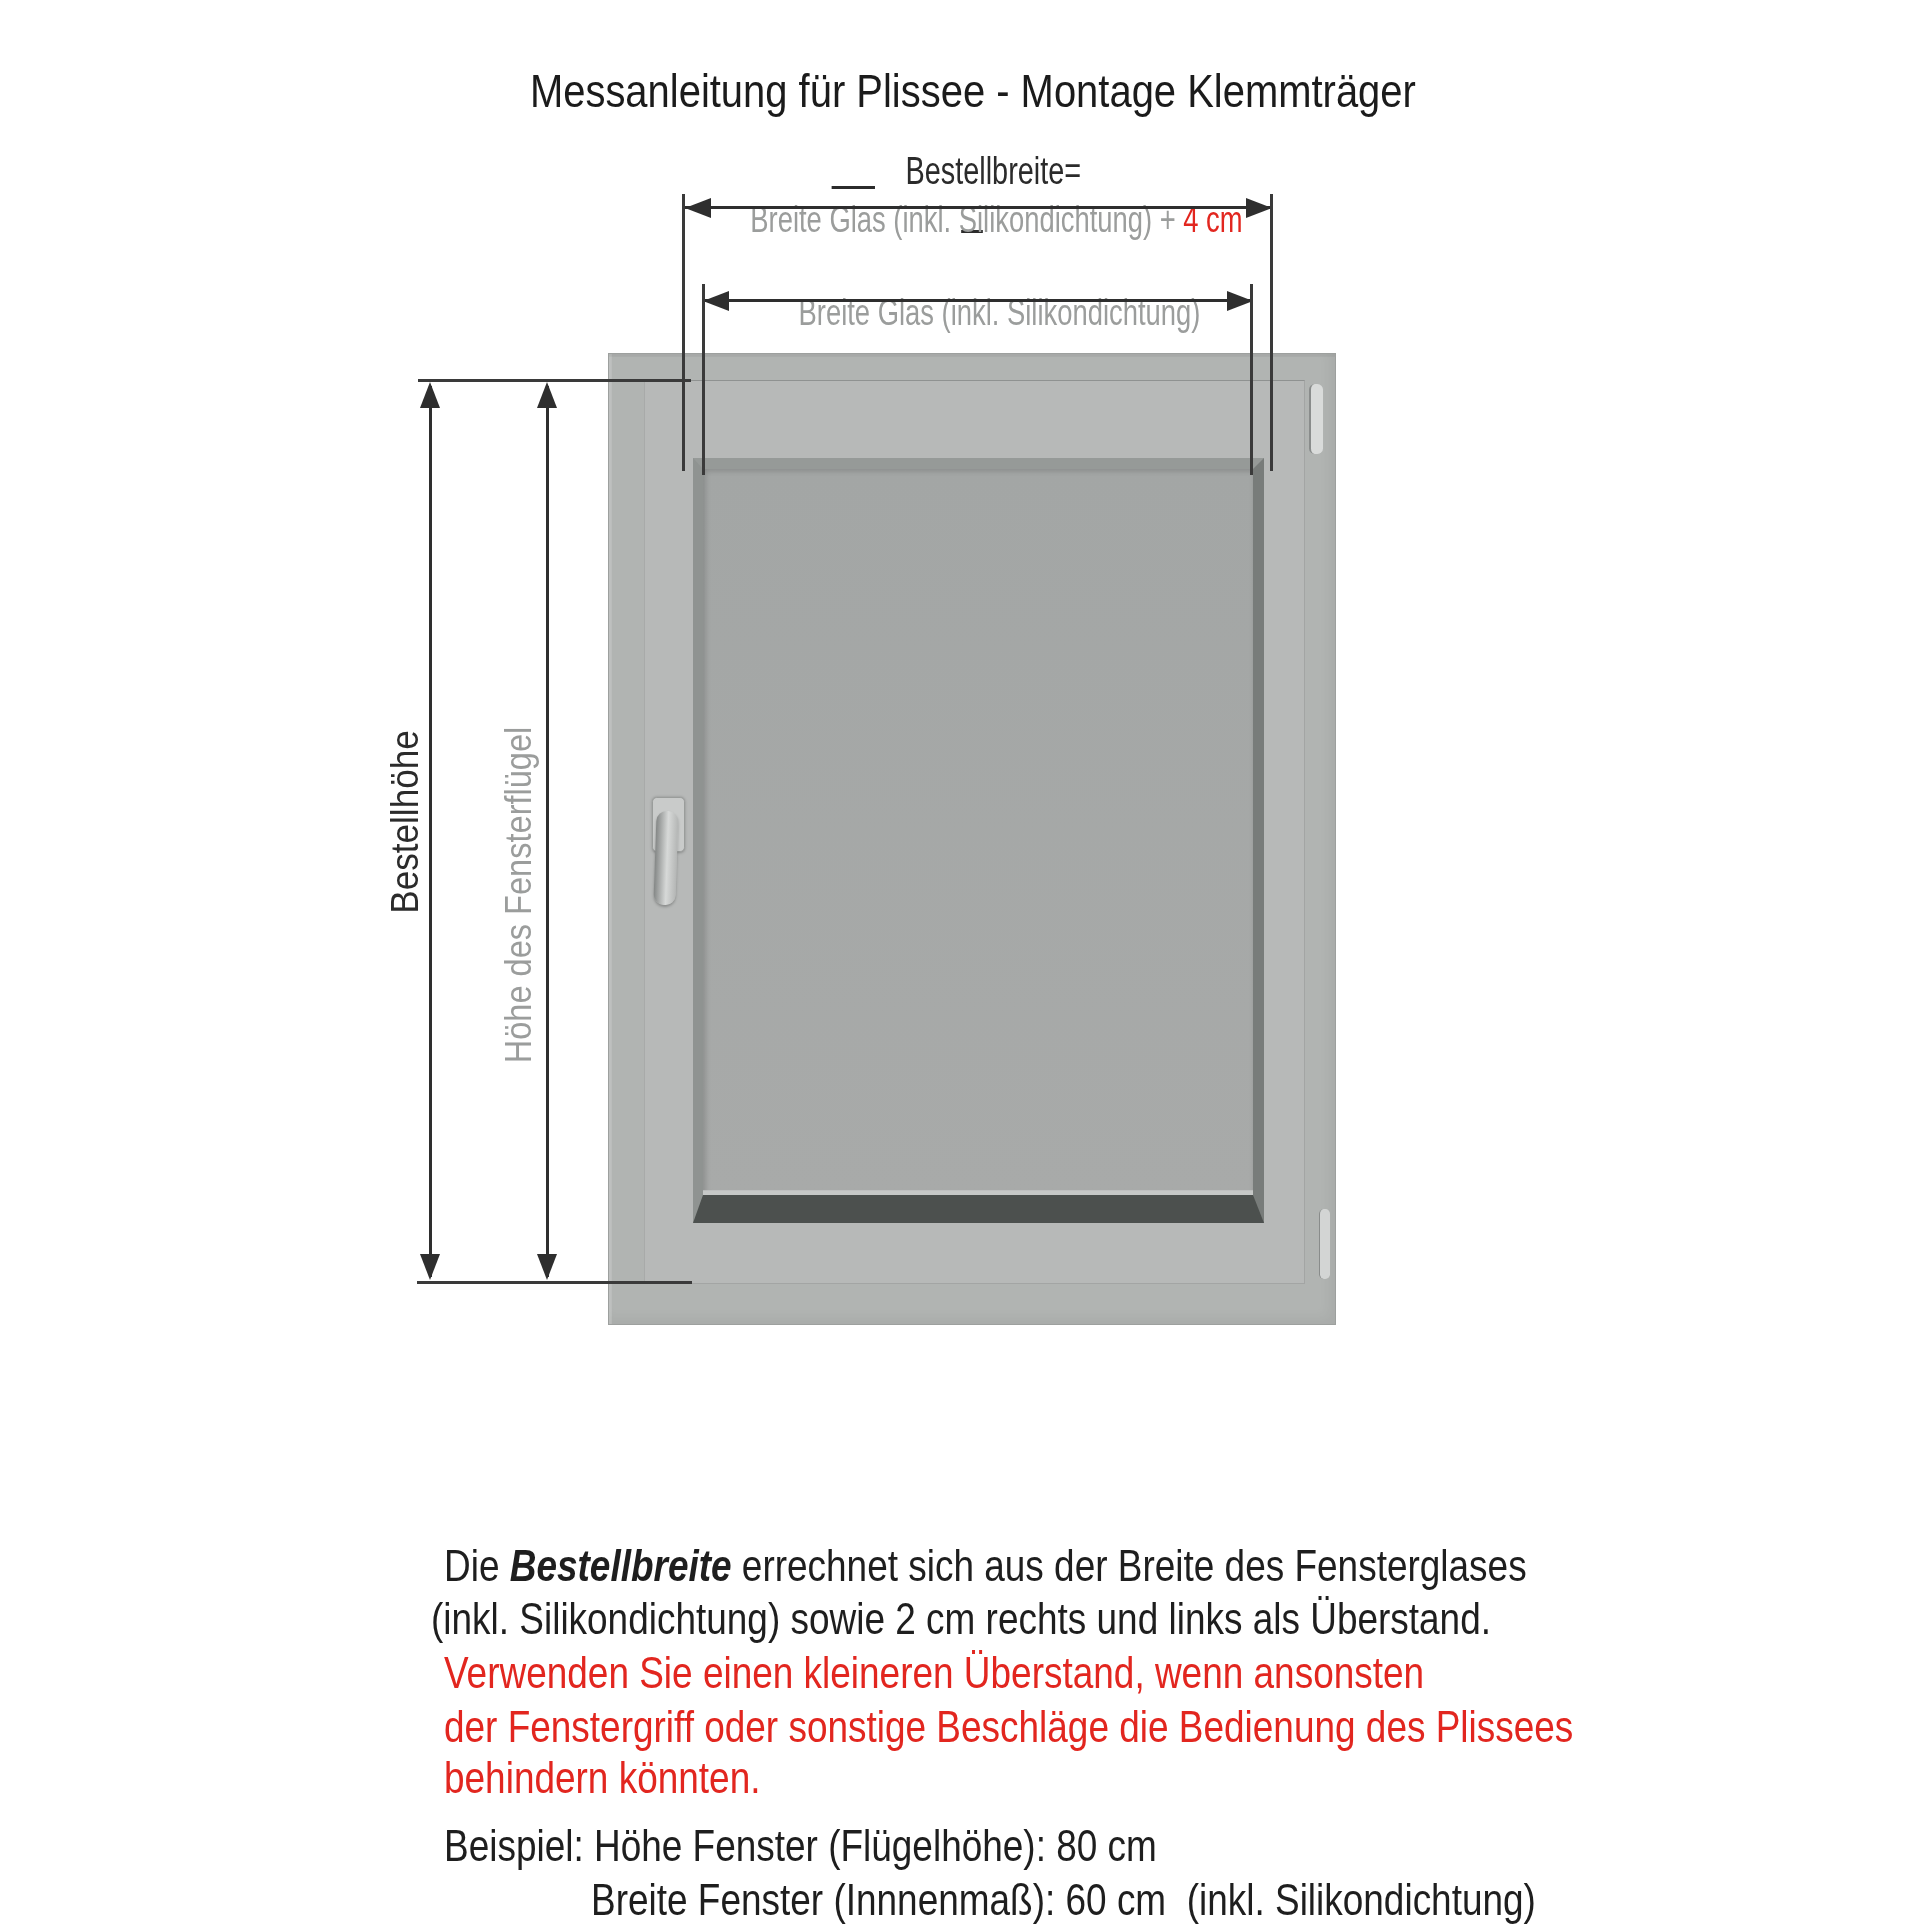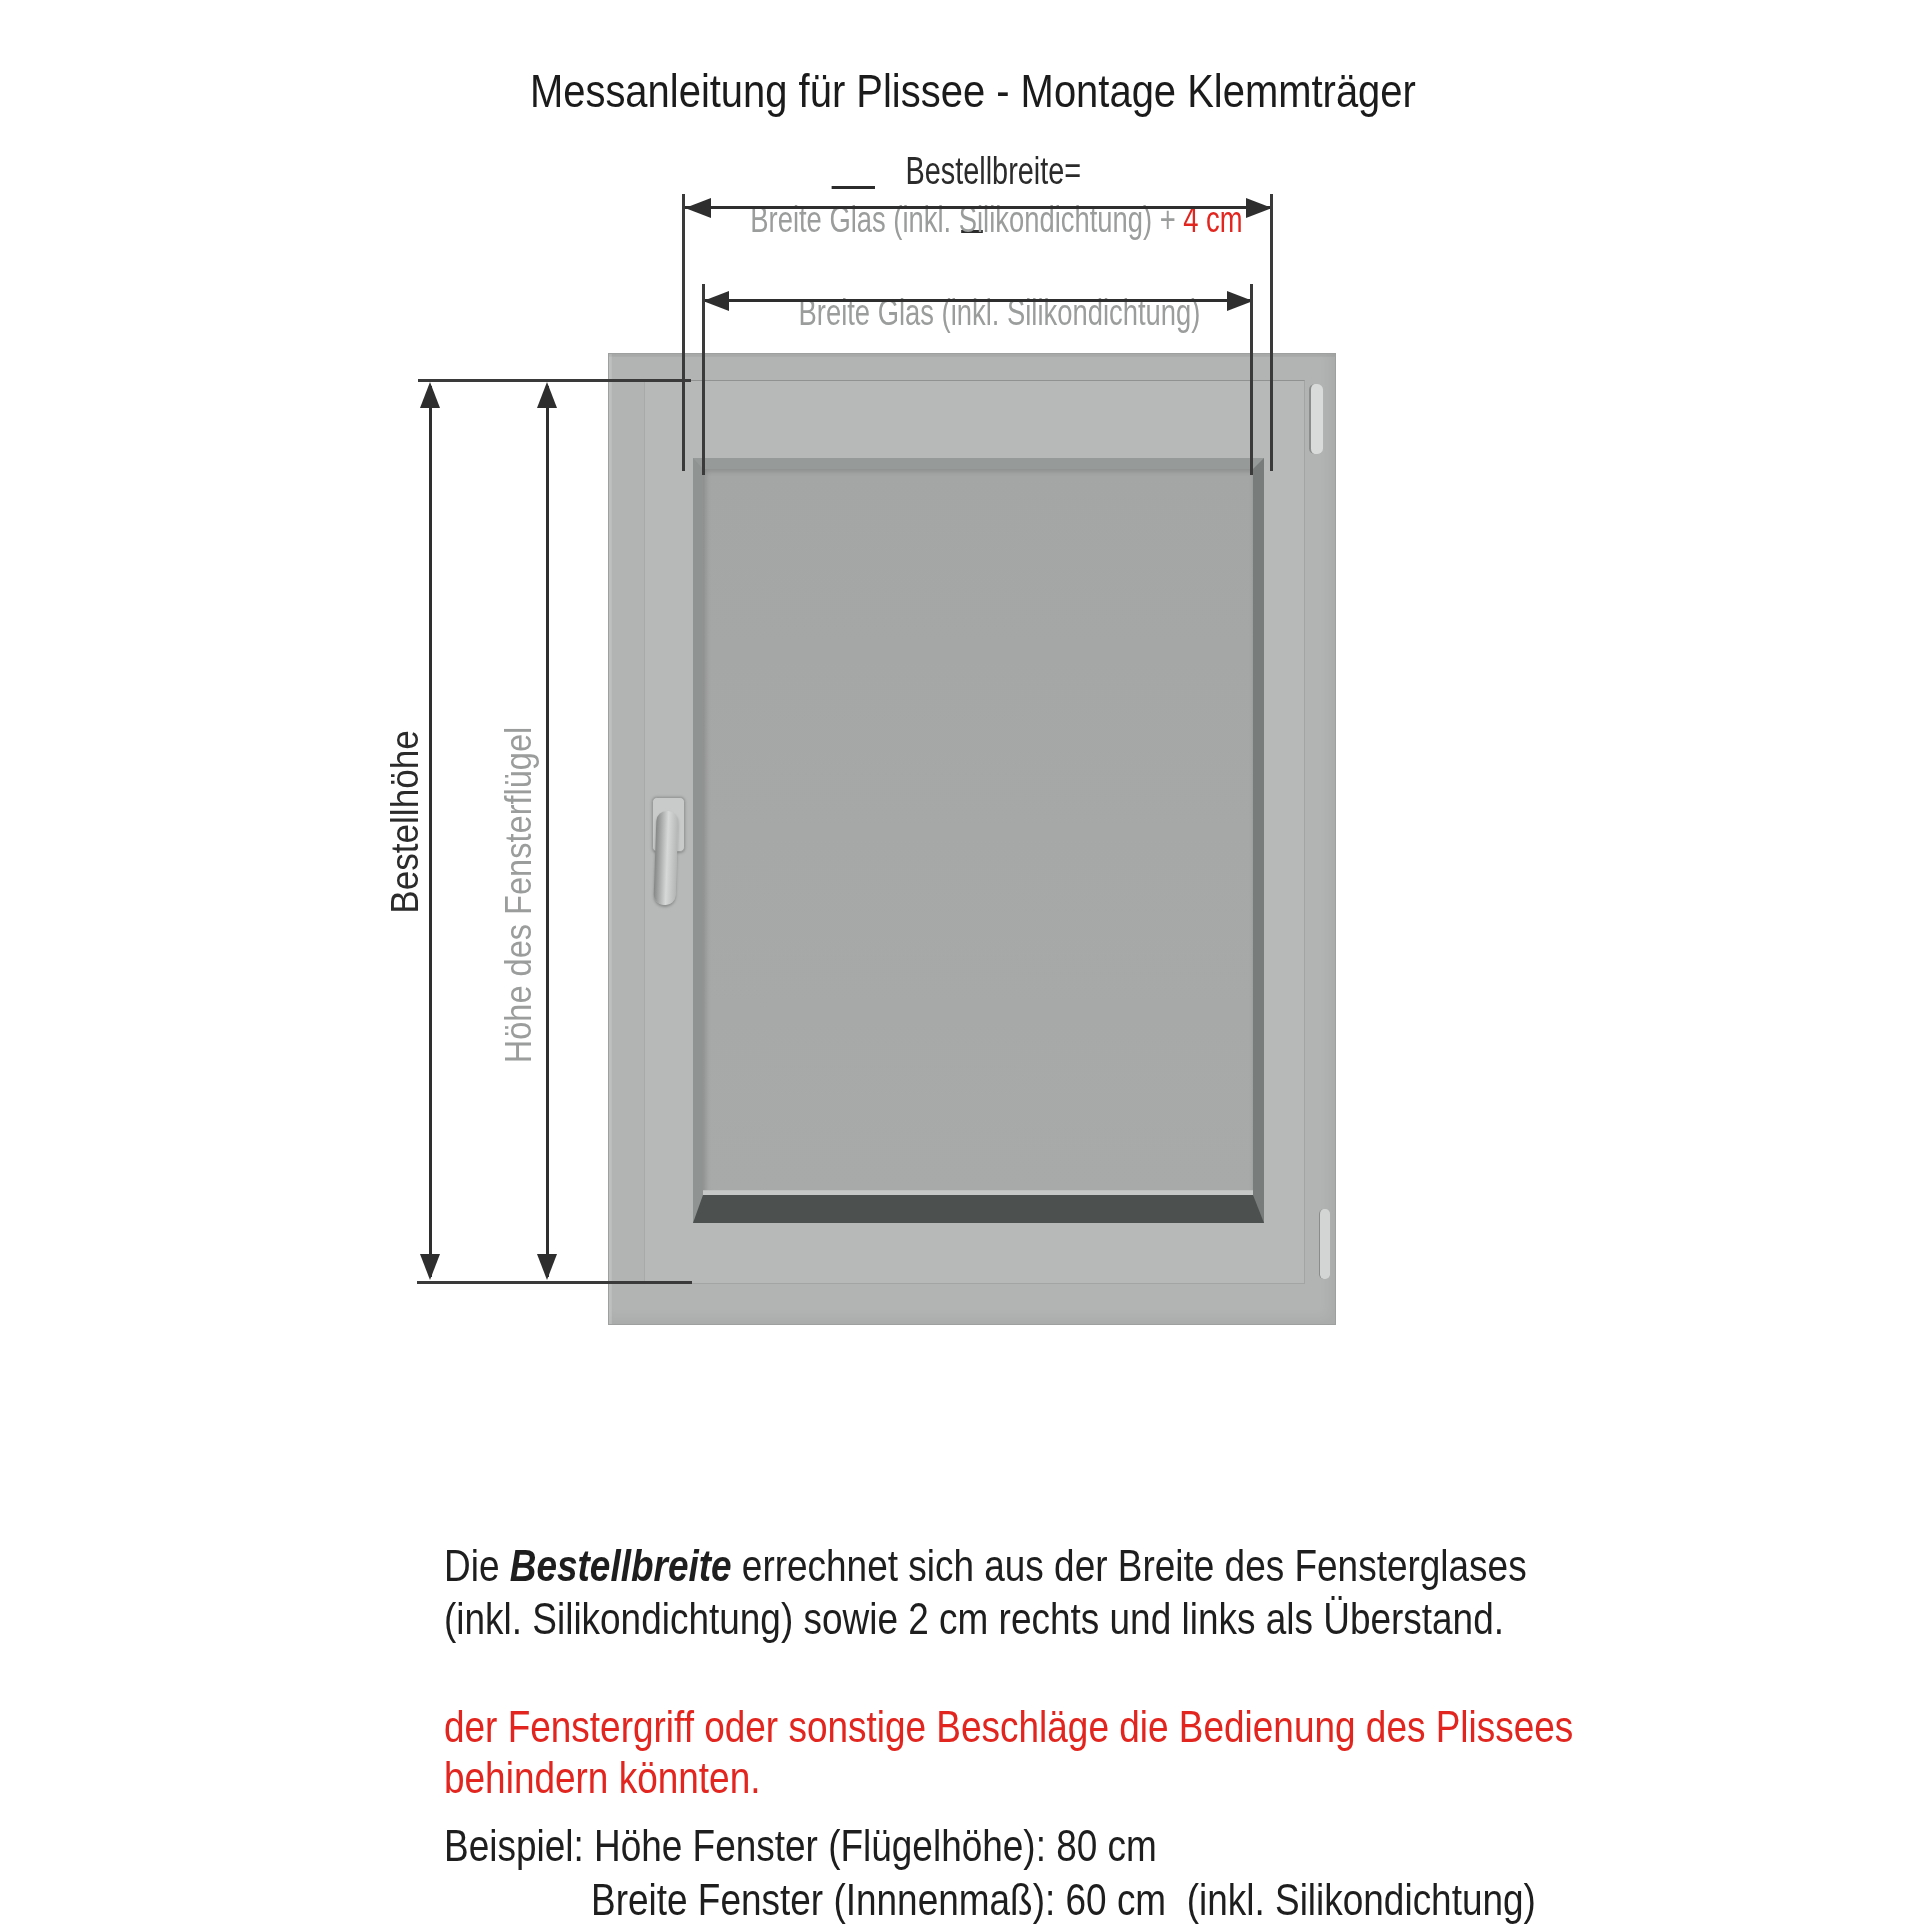--- a/index.html
+++ b/index.html
@@ -113,22 +113,25 @@
   </div>
   <div class="tick-h z-anno" style="left:418px;top:379px;width:273px;"></div>
   <div class="tick-h z-anno" style="left:417px;top:1281px;width:275px;"></div>
 
   <div class="vlabel lbl-dark z-anno" style="left:405px;top:822px;transform:translate(-50%,-50%) rotate(-90deg) scaleX(0.9);">Bestellhöhe</div>
   <div class="vlabel lbl-gray z-anno" style="left:519px;top:895px;transform:translate(-50%,-50%) rotate(-90deg) scaleX(0.88);">Höhe des Fensterflügel</div>
 
   <div class="line body-txt" style="left:395px;top:1492px;">
     <span class="cx" style="transform:scaleX(0.84);"><span>Die </span><span class="bi">Bestellbreite</span><span> errechnet sich aus der Breite des Fensterglases</span></span>
   </div>
-  <div class="line body-txt" style="left:395px;top:1545px;">
+  <div class="line body-txt" style="left:382px;top:1545px;">
     <span class="cx" style="transform:scaleX(0.84);">(inkl. Silikondichtung) sowie 2 cm rechts und links als Überstand.</span>
+  </div>
+  <div class="line body-red" style="left:395px;top:1599px;">
+    <span class="cx" style="transform:scaleX(0.84);">Verwenden Sie einen kleineren Überstand, wenn ansonsten</span>
   </div>
   <div class="line body-red" style="left:395px;top:1653px;">
     <span class="cx" style="transform:scaleX(0.84);">der Fenstergriff oder sonstige Beschläge die Bedienung des Plissees</span>
   </div>
   <div class="line body-red" style="left:395px;top:1704px;">
     <span class="cx" style="transform:scaleX(0.84);">behindern könnten.</span>
   </div>
 
   <div class="line body-txt" style="left:395px;top:1772px;">
     <span class="cx" style="transform:scaleX(0.84);">Beispiel: Höhe Fenster (Flügelhöhe): 80 cm</span>

